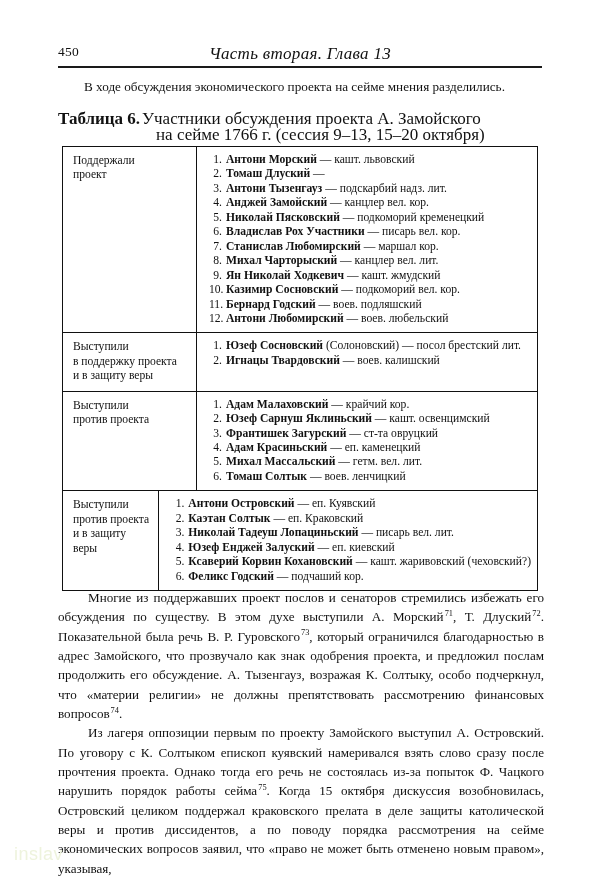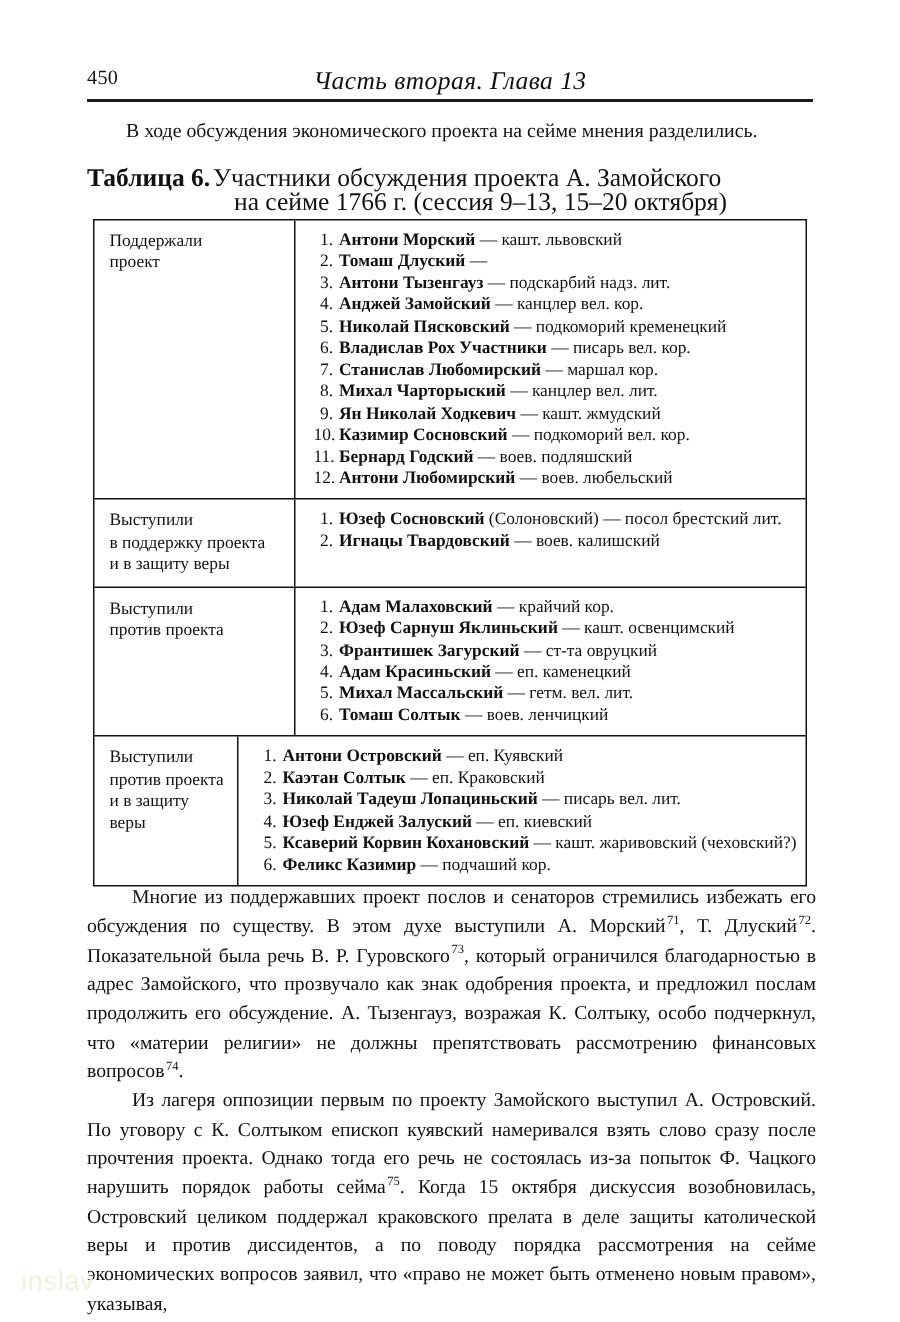--- a/index.html
+++ b/index.html
@@ -314,21 +314,21 @@
           <div class="li">
             <span class="li-num">4.</span>
             <span><span class="li-name">Юзеф Енджей Залуский</span><span class="li-rest"> — еп. киевский</span></span>
           </div>
           <div class="li">
             <span class="li-num">5.</span>
             <span><span class="li-name">Ксаверий Корвин Кохановский</span><span class="li-rest"> — кашт. жаривовский (чеховский?)</span></span>
           </div>
           <div class="li">
             <span class="li-num">6.</span>
-            <span><span class="li-name">Феликс Казимир</span><span class="li-rest"> — подчаший кор.</span></span>
+            <span><span class="li-name">Феликс Годский</span><span class="li-rest"> — подчаший кор.</span></span>
           </div>
         </div>
       </div>
     </div>
 
   <div class="body-text">
     <p class="ind"><span>Многие из поддержавших проект послов и сенаторов стремились избежать его обсуждения по существу. В этом духе выступили А. Морский</span><sup>71</sup><span>, Т. Длуский</span><sup>72</sup><span>. Показательной была речь В. Р. Гуровского</span><sup>73</sup><span>, который ограничился благодарностью в адрес Замойского, что прозвучало как знак одобрения проекта, и предложил послам продолжить его обсуждение. А. Тызенгауз, возражая К. Солтыку, особо подчеркнул, что «материи религии» не должны препятствовать рассмотрению финансовых вопросов</span><sup>74</sup><span>.</span></p>
     <p class="ind"><span>Из лагеря оппозиции первым по проекту Замойского выступил А. Островский. По уговору с К. Солтыком епископ куявский намеривался взять слово сразу после прочтения проекта. Однако тогда его речь не состоялась из-за попыток Ф. Чацкого нарушить порядок работы сейма</span><sup>75</sup><span>. Когда 15 октября дискуссия возобновилась, Островский целиком поддержал краковского прелата в деле защиты католической веры и против диссидентов, а по поводу порядка рассмотрения на сейме экономических вопросов заявил, что «право не может быть отменено новым правом», указывая,</span></p>
   </div>
 

